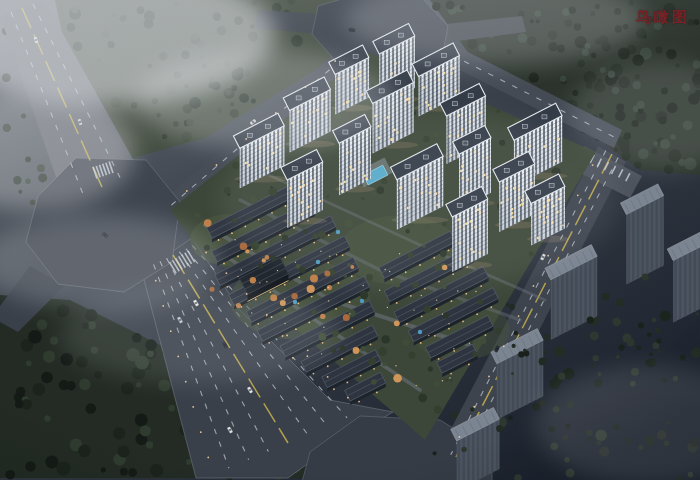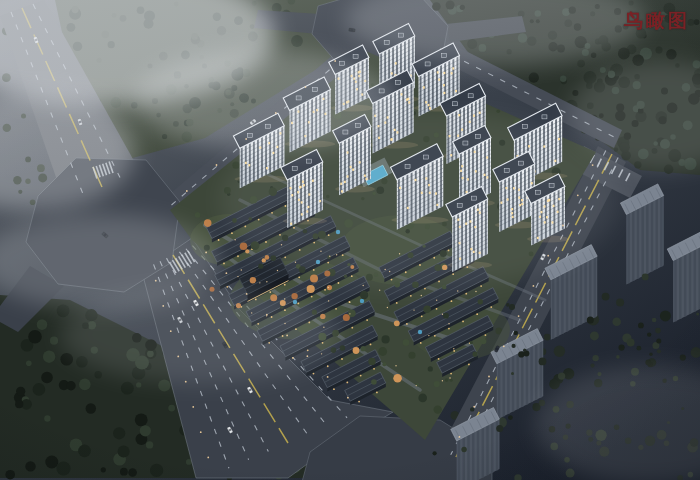--- a/index.html
+++ b/index.html
@@ -3,21 +3,21 @@
 <meta charset="utf-8">
 <style>
   html,body{margin:0;padding:0;background:#10151d;}
   .stage{position:relative;width:700px;height:480px;overflow:hidden;background:#39404a;
          font-family:"DejaVu Sans","Liberation Sans",sans-serif;}
   .stage svg{position:absolute;left:0;top:0;display:block;}
   .haze{position:absolute;left:0;top:0;width:100%;height:100%;pointer-events:none;
         background:linear-gradient(170deg,rgba(206,211,218,0.22),rgba(206,211,218,0) 30%);}
   .vignette{position:absolute;left:0;top:0;width:100%;height:100%;pointer-events:none;
         background:radial-gradient(120% 115% at 42% 38%,rgba(0,0,0,0) 52%,rgba(5,9,15,0.42) 100%);}
-  .view-label{position:absolute;top:8px;right:10px;font-size:19px;font-weight:bold;
+  .view-label{position:absolute;top:8px;right:10px;font-size:15px;font-weight:bold;
         letter-spacing:3px;text-shadow:0 0 2px rgba(0,0,0,0.35);}
 </style>
 </head>
 <body>
 
 <div class="stage">
   <svg width="700" height="480" viewBox="0 0 700 480">
       <defs>
         <linearGradient id="gBase" x1="0" y1="0" x2="0.8" y2="1">
           <stop offset="0%" stop-color="#6a6f76"></stop>

